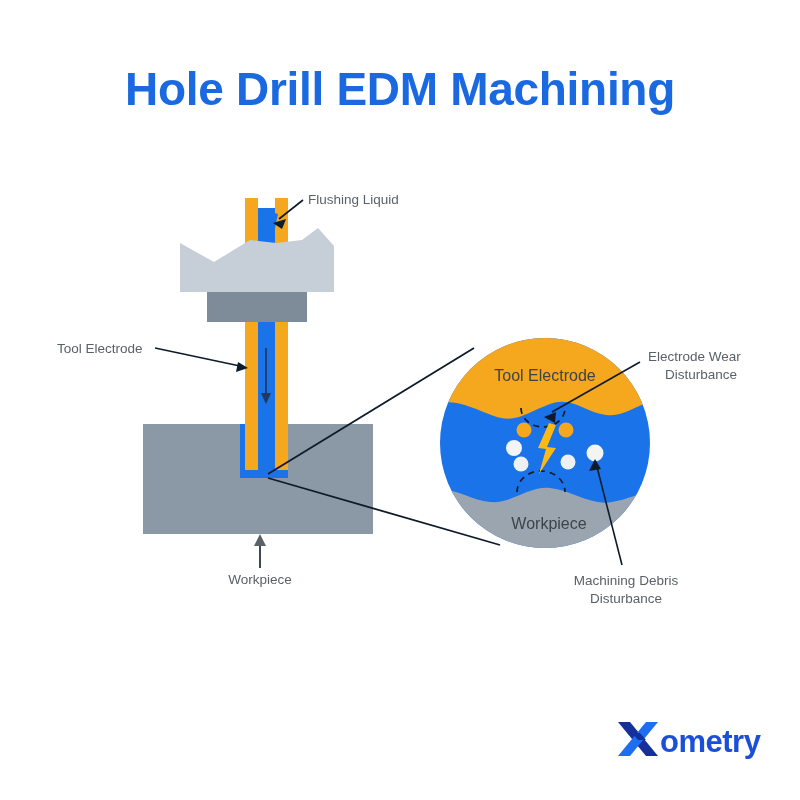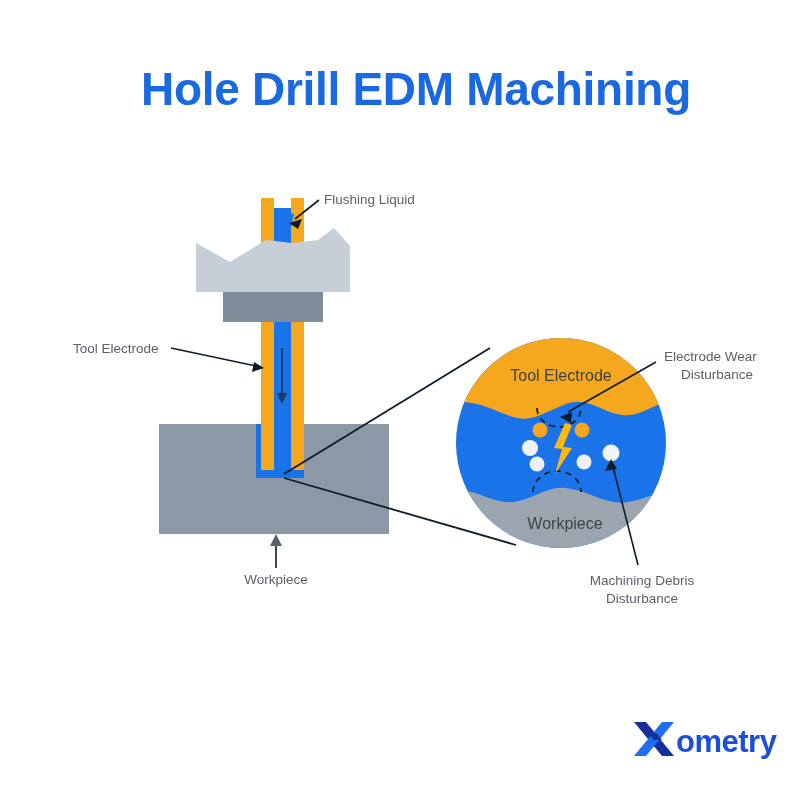--- a/index.html
+++ b/index.html
@@ -10,21 +10,21 @@
   }
   body {
     width: 800px;
     height: 800px;
     position: relative;
     overflow: hidden;
     font-family: "Liberation Sans", sans-serif;
   }
   #diagram-root {
     position: absolute;
-    left: 16px;
+    left: 0;
     top: 0;
     width: 712px;
     height: 800px;
   }
   .page-title {
     position: absolute;
     left: 0;
     top: 62px;
     width: 800px;
     text-align: center;

